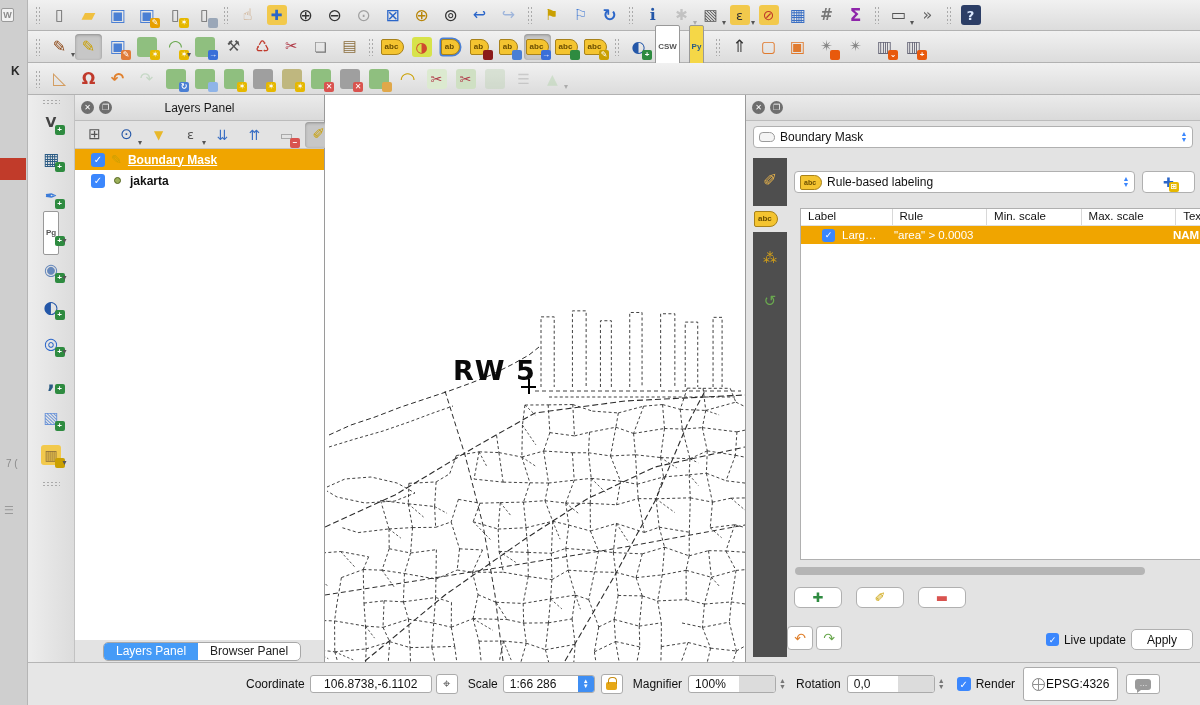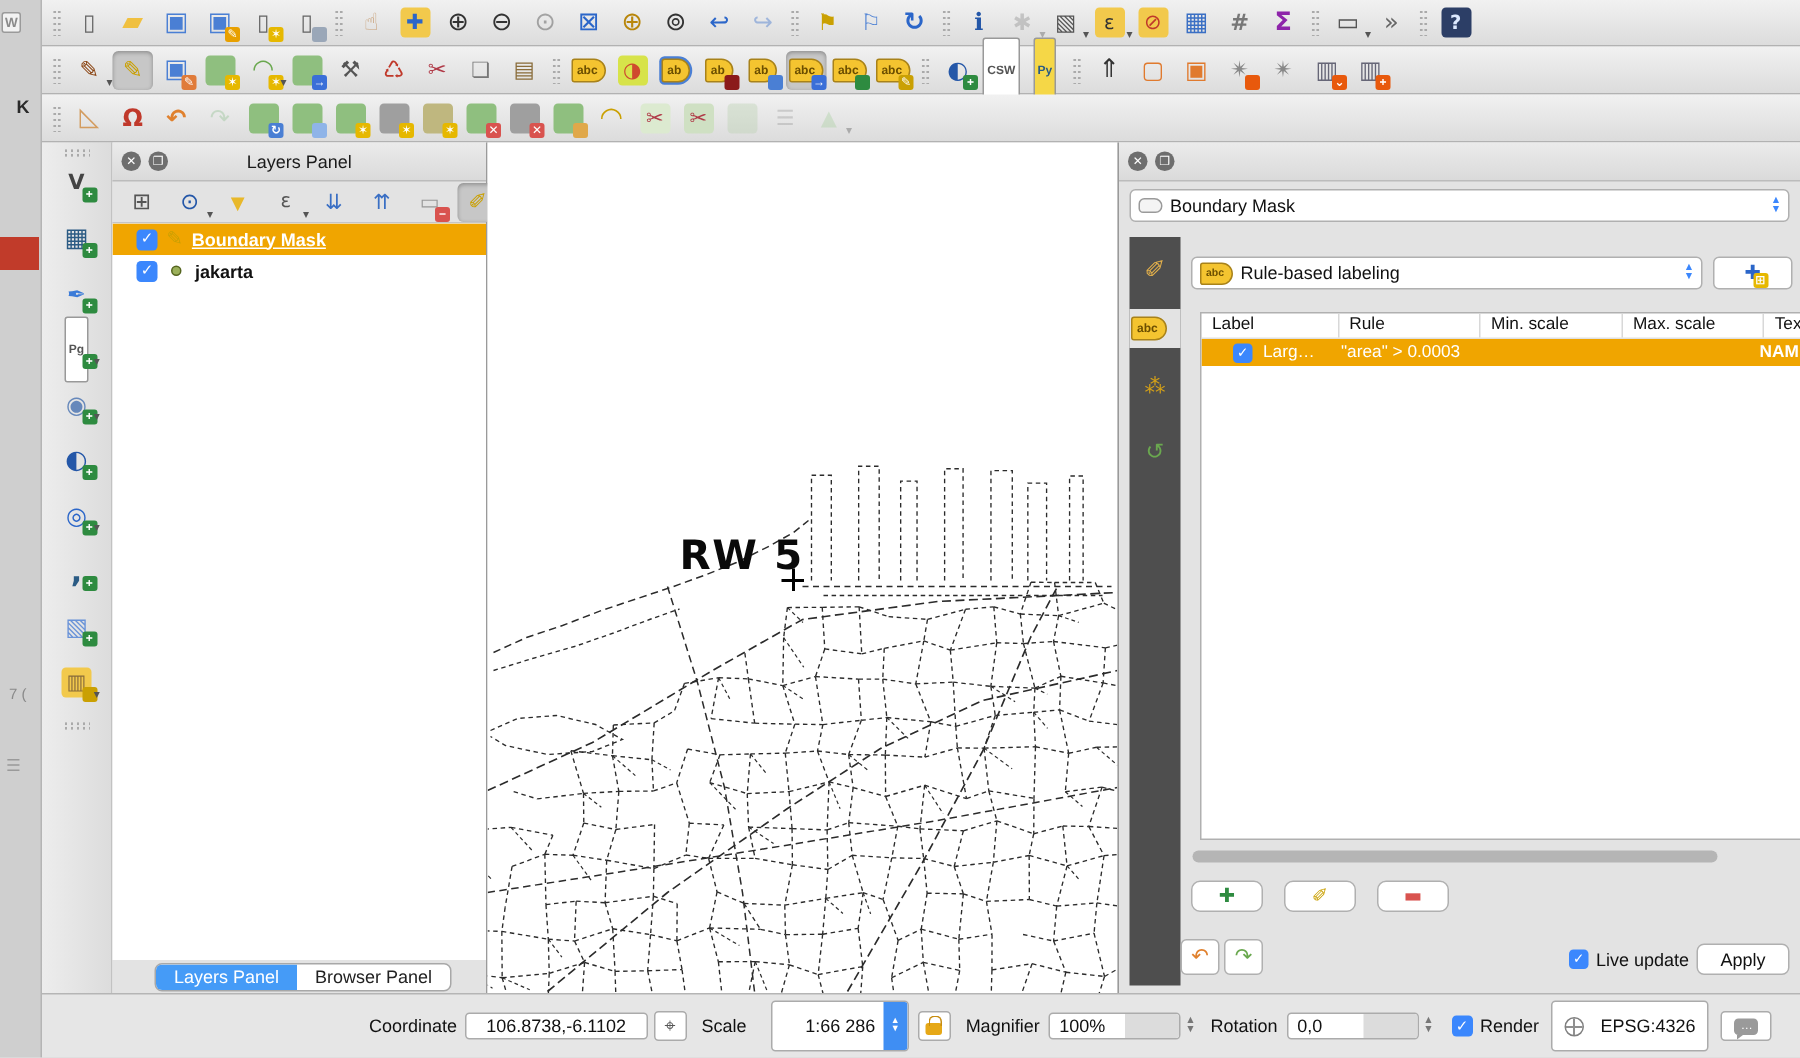--- a/index.html
+++ b/index.html
@@ -106,32 +106,32 @@
   #apply-btn { width:62px; height:21px; background:#fff; border:1px solid #b0b0b0; border-radius:5px; font-size:12px; color:#111; display:flex; align-items:center; justify-content:center; }
 
   
   #statusbar { position:absolute; left:28px; top:662px; width:1172px; height:43px; background:#e6e6e6; border-top:1px solid #b5b5b5;
     display:flex; align-items:center; font-size:12px; color:#111; }
   .sb-lbl { margin-left:10px; }
   .sb-input { height:18px; background:#fff; border:1px solid #ababab; border-radius:3px; display:flex; align-items:center; justify-content:center; font-size:12px; }
   #coord-input { width:122px; margin-left:5px; }
   .sb-btn { height:20px; background:#fff; border:1px solid #ababab; border-radius:3px; display:flex; align-items:center; justify-content:center; }
   #mouse-btn { width:22px; margin-left:4px; font-size:13px; color:#555; font-family:"DejaVu Sans",sans-serif; }
-  #scale-combo { width:92px; margin-left:16px; padding:16px; justify-content:flex-start; position:relative; overflow:hidden; }
+  #scale-combo { width:92px; margin-left:5px; padding:0; justify-content:flex-start; position:relative; overflow:hidden; }
   #scale-combo .val { padding-left:6px; }
   #scale-combo .cap { position:absolute; right:0; top:0; bottom:0; width:16px; background:#3f8ef3; color:#fff; font-size:6px; line-height:5px; display:flex; flex-direction:column; align-items:center; justify-content:center; }
   #lock-btn { width:22px; margin-left:6px; }
   .lockico { width:11px; height:8px; background:#e6a817; border-radius:2px; position:relative; margin-top:4px; }
   .lockico:before { content:""; position:absolute; top:-5px; left:2px; width:7px; height:6px; border:1.5px solid #c78c10; border-bottom:none; border-radius:4px 4px 0 0; }
   .spinbox { position:relative; width:88px; margin-left:6px; justify-content:flex-start; overflow:hidden; }
   .spinbox .val { padding-left:6px; z-index:1; }
   .spinbox .fill { position:absolute; right:0; top:0; bottom:0; width:42%; background:#dcdcdc; }
   .mini-spin { display:flex; flex-direction:column; color:#777; font-size:7px; line-height:6px; margin-left:3px; }
   #render-cb { width:14px; height:14px; border-radius:3px; background:#3b87fd; color:#fff; font-size:10px; font-weight:bold; display:flex; align-items:center; justify-content:center; margin-left:12px; }
-  #epsg-btn { margin-left:8px; padding:16px 8px; gap:11px; }
+  #epsg-btn { margin-left:8px; padding:16px 8px; gap:1px; }
   .globeico { width:13px; height:13px; border-radius:50%; border:1px solid #808080; flex:none;
     background:linear-gradient(transparent 44%,#909090 44%,#909090 56%,transparent 56%),linear-gradient(90deg,transparent 44%,#909090 44%,#909090 56%,transparent 56%); }
   #bubble-btn { width:34px; margin-left:8px; }
   .bubbleico { width:16px; height:11px; background:#9a9a9a; border-radius:3px; position:relative; color:#fff; font-size:8px; line-height:9px; text-align:center; }
   .bubbleico:after { content:""; position:absolute; left:2px; bottom:-3px; border-left:4px solid #9a9a9a; border-bottom:3px solid transparent; }
 </style>
 </head>
 <body>
 
 <div id="stage">

